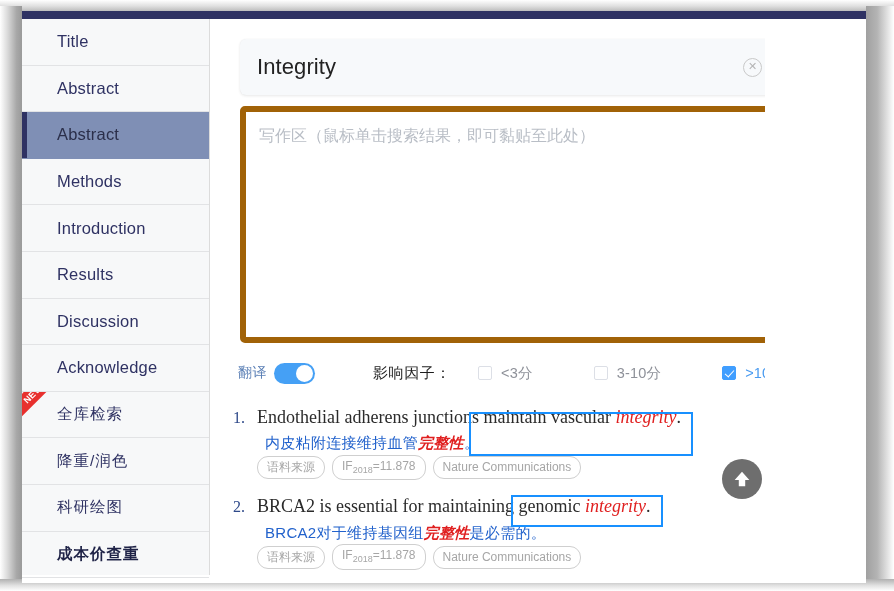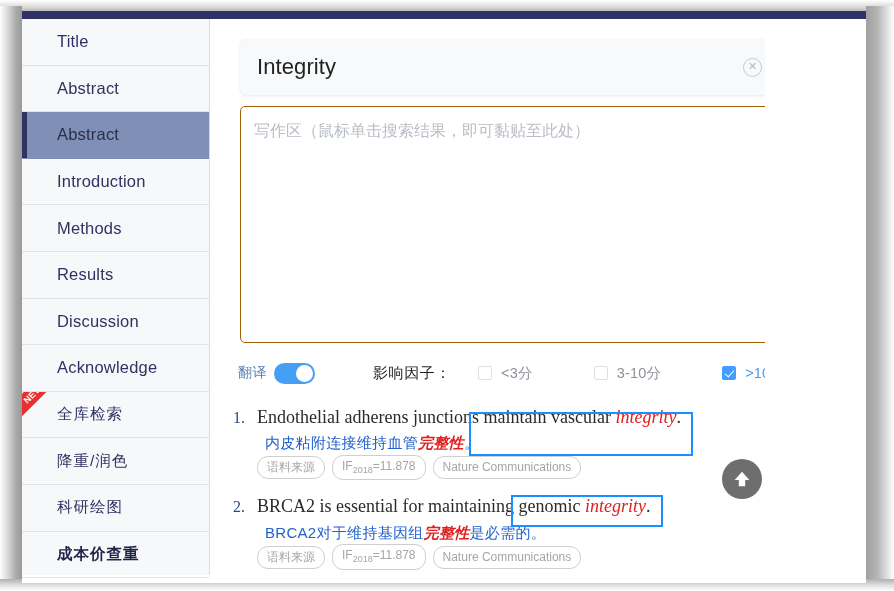--- a/index.html
+++ b/index.html
@@ -173,21 +173,21 @@
     margin-right: 13px;
     flex: none;
   }
 
   
   #writing-area {
     position: absolute;
     left: 29px; top: 87px;
     width: 640px; height: 237px;
     background: #ffffff;
-    border: 1px solid #a16207;
+    border: 6px solid #a16207;
     border-radius: 5px;
     outline: none;
     resize: none;
     font-family: "Liberation Sans", sans-serif;
     font-size: 16px;
     color: #8b5cf6;
     padding: 12px 13px;
     line-height: 1.5;
   }
   #writing-area::placeholder { color: #b9bec6; }
@@ -357,24 +357,24 @@
     <div class="nav-item">
           <span>Title</span>
         </div>
         <div class="nav-item">
           <span>Abstract</span>
         </div>
         <div class="nav-item active">
           <span>Abstract</span>
         </div>
         <div class="nav-item">
+          <span>Methods</span>
+        </div>
+        <div class="nav-item">
           <span>Introduction</span>
-        </div>
-        <div class="nav-item">
-          <span>Methods</span>
         </div>
         <div class="nav-item">
           <span>Results</span>
         </div>
         <div class="nav-item">
           <span>Discussion</span>
         </div>
         <div class="nav-item">
           <span>Acknowledge</span>
         </div>

